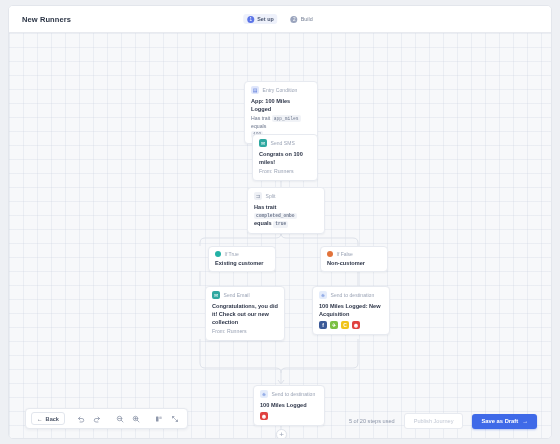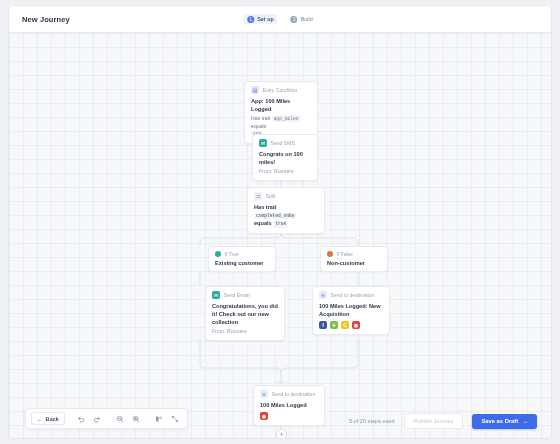--- a/index.html
+++ b/index.html
@@ -230,21 +230,21 @@
     padding: 4.5px 9px;
     box-shadow: 0 1px 2px rgba(63,106,232,.35);
   }
 </style>
 </head>
 <body>
 
 <div class="app">
 
   <div class="header">
-    <div class="page-title">New Journey</div>
+    <div class="page-title">New Runners</div>
     <div class="stepper">
       <div class="step active">
         <span class="step-num">1</span>
         <span class="step-label">Set up</span>
       </div>
       <div class="step">
         <span class="step-num">2</span>
         <span class="step-label">Build</span>
       </div>
     </div>

